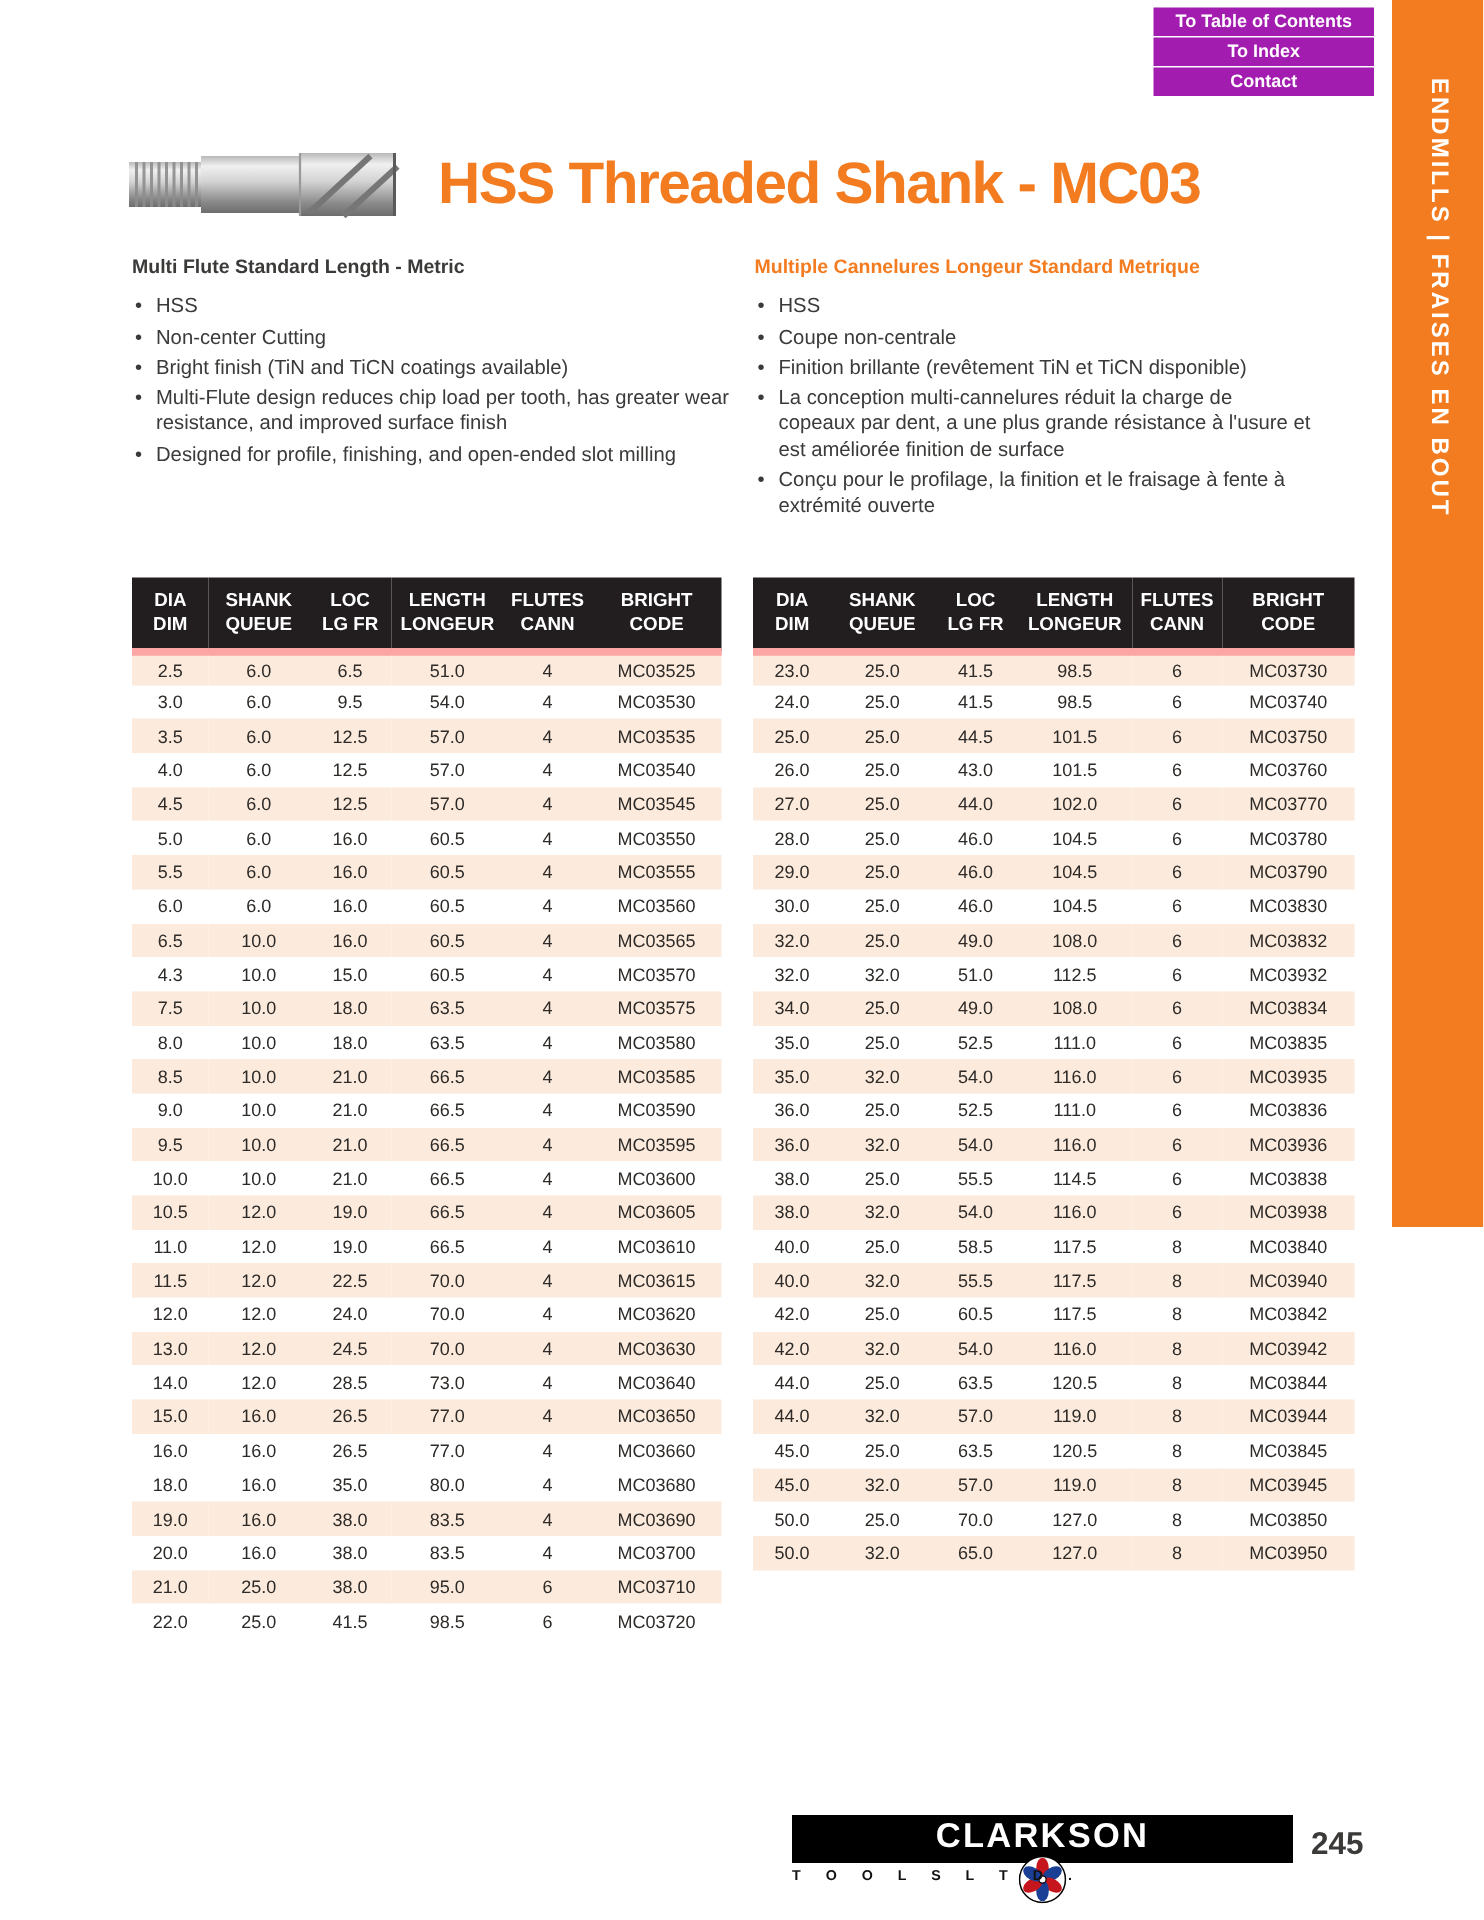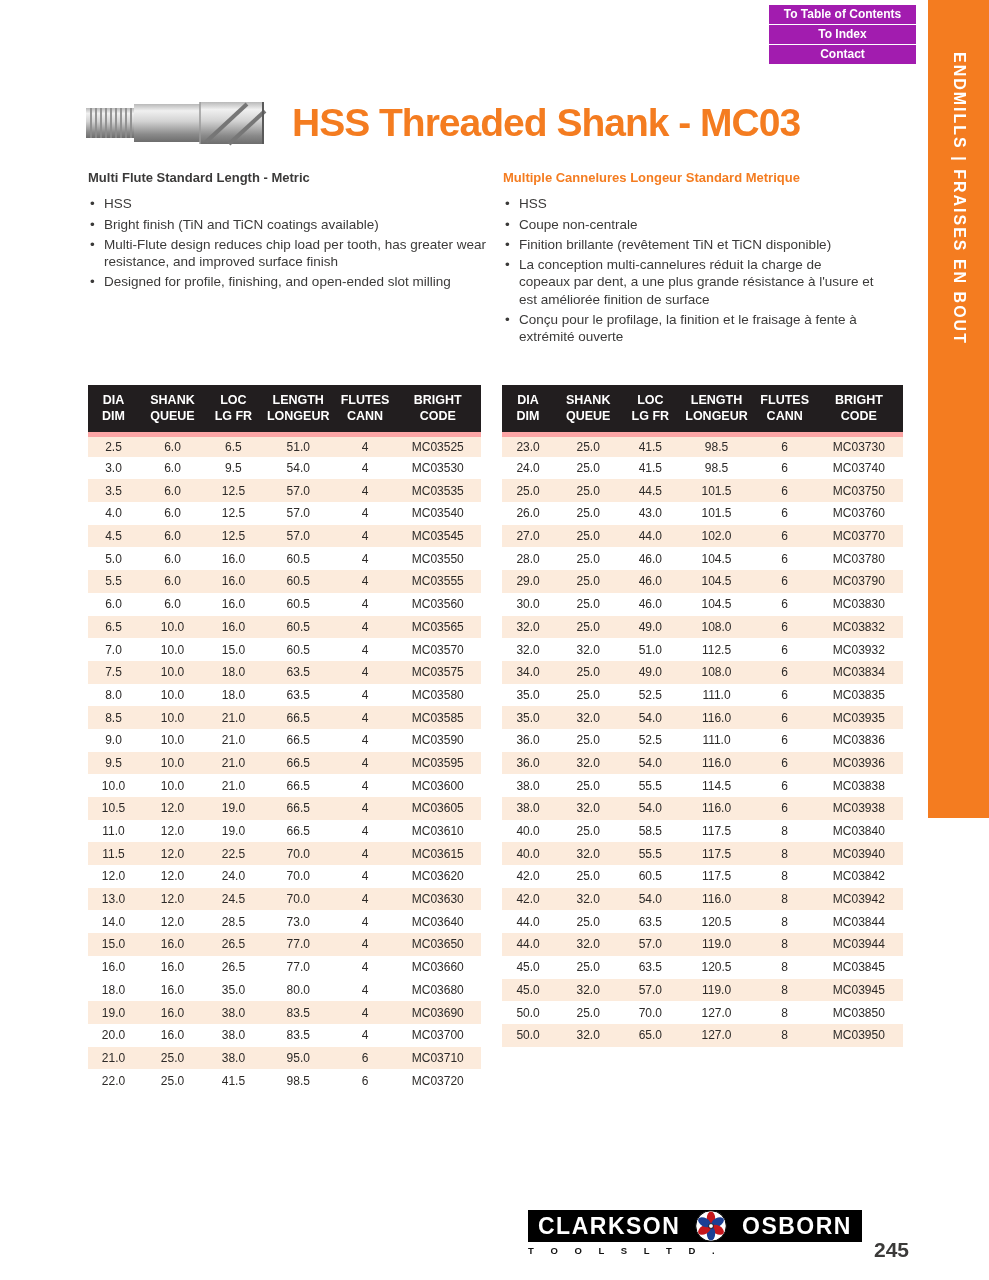--- a/index.html
+++ b/index.html
@@ -47,28 +47,28 @@
   .table-right{top:385px;left:502px;width:401px;}
   .spec-table thead th{background:var(--header-bg);color:#fff;font-size:12.5px;font-weight:bold;
     padding:7px 2px;line-height:1.3;text-align:center;border-bottom:5px solid #fca5a5;}
   .spec-table tbody td{font-size:12px;color:#2d2a28;text-align:center;height:22.7px;
     padding:0 2px;white-space:nowrap;}
   .spec-table tbody tr.alt{background:var(--row-alt);}
 
   
   .logo{position:absolute;left:528px;top:1210px;width:334px;}
   .logo-bar{background:#000;color:#fff;height:32px;display:flex;align-items:center;
-    justify-content:space-between;padding:0 10px;}
+    justify-content:space-between;padding:0 10px;flex-direction:column;}
   .logo-word{font-weight:bold;font-size:23px;letter-spacing:1.5px;}
   .logo-icon{width:32px;height:32px;display:flex;align-items:center;justify-content:center;}
   .logo-icon svg{width:32px;height:32px;}
   .logo-sub{text-align:left;font-size:9.5px;font-weight:bold;color:#111;
     letter-spacing:7px;padding-top:3px;white-space:nowrap;}
   .page-number{position:absolute;left:874px;top:1218px;font-size:21px;font-weight:bold;
-    color:var(--text-dark);margin-top:20px;}
+    color:var(--text-dark);}
 </style>
 </head>
 <body>
 
 <div class="page">
 
   <div class="nav-buttons">
     <a class="nav-btn">To Table of Contents</a>
     <a class="nav-btn">To Index</a>
     <a class="nav-btn">Contact</a>
@@ -108,20 +108,21 @@
       <path d="M144 52 L180 19" stroke="#767676" stroke-width="4" fill="none"></path>
       <line x1="178" y1="10" x2="178" y2="52" stroke="#5a5a5a" stroke-width="2"></line>
     </svg>
     <h1>HSS Threaded Shank - MC03</h1>
   </div>
 
   <div class="col col-left">
     <h2 class="heading-en">Multi Flute Standard Length - Metric</h2>
     <ul class="bullets">
         <li>HSS</li>
+        <li>Non-center Cutting</li>
         <li>Bright finish (TiN and TiCN coatings available)</li>
         <li>Multi-Flute design reduces chip load per tooth, has greater wear resistance, and improved surface finish</li>
         <li>Designed for profile, finishing, and open-ended slot milling</li>
       </ul>
   </div>
 
   <div class="col col-right">
     <h2 class="heading-fr">Multiple Cannelures Longeur Standard Metrique</h2>
     <ul class="bullets">
         <li>HSS</li>
@@ -236,21 +237,21 @@
         </tr>
         <tr class="alt">
           <td>6.5</td>
           <td>10.0</td>
           <td>16.0</td>
           <td>60.5</td>
           <td>4</td>
           <td>MC03565</td>
         </tr>
         <tr>
-          <td>7.0</td>
+          <td>4.3</td>
           <td>10.0</td>
           <td>15.0</td>
           <td>60.5</td>
           <td>4</td>
           <td>MC03570</td>
         </tr>
         <tr class="alt">
           <td>7.5</td>
           <td>10.0</td>
           <td>18.0</td>

